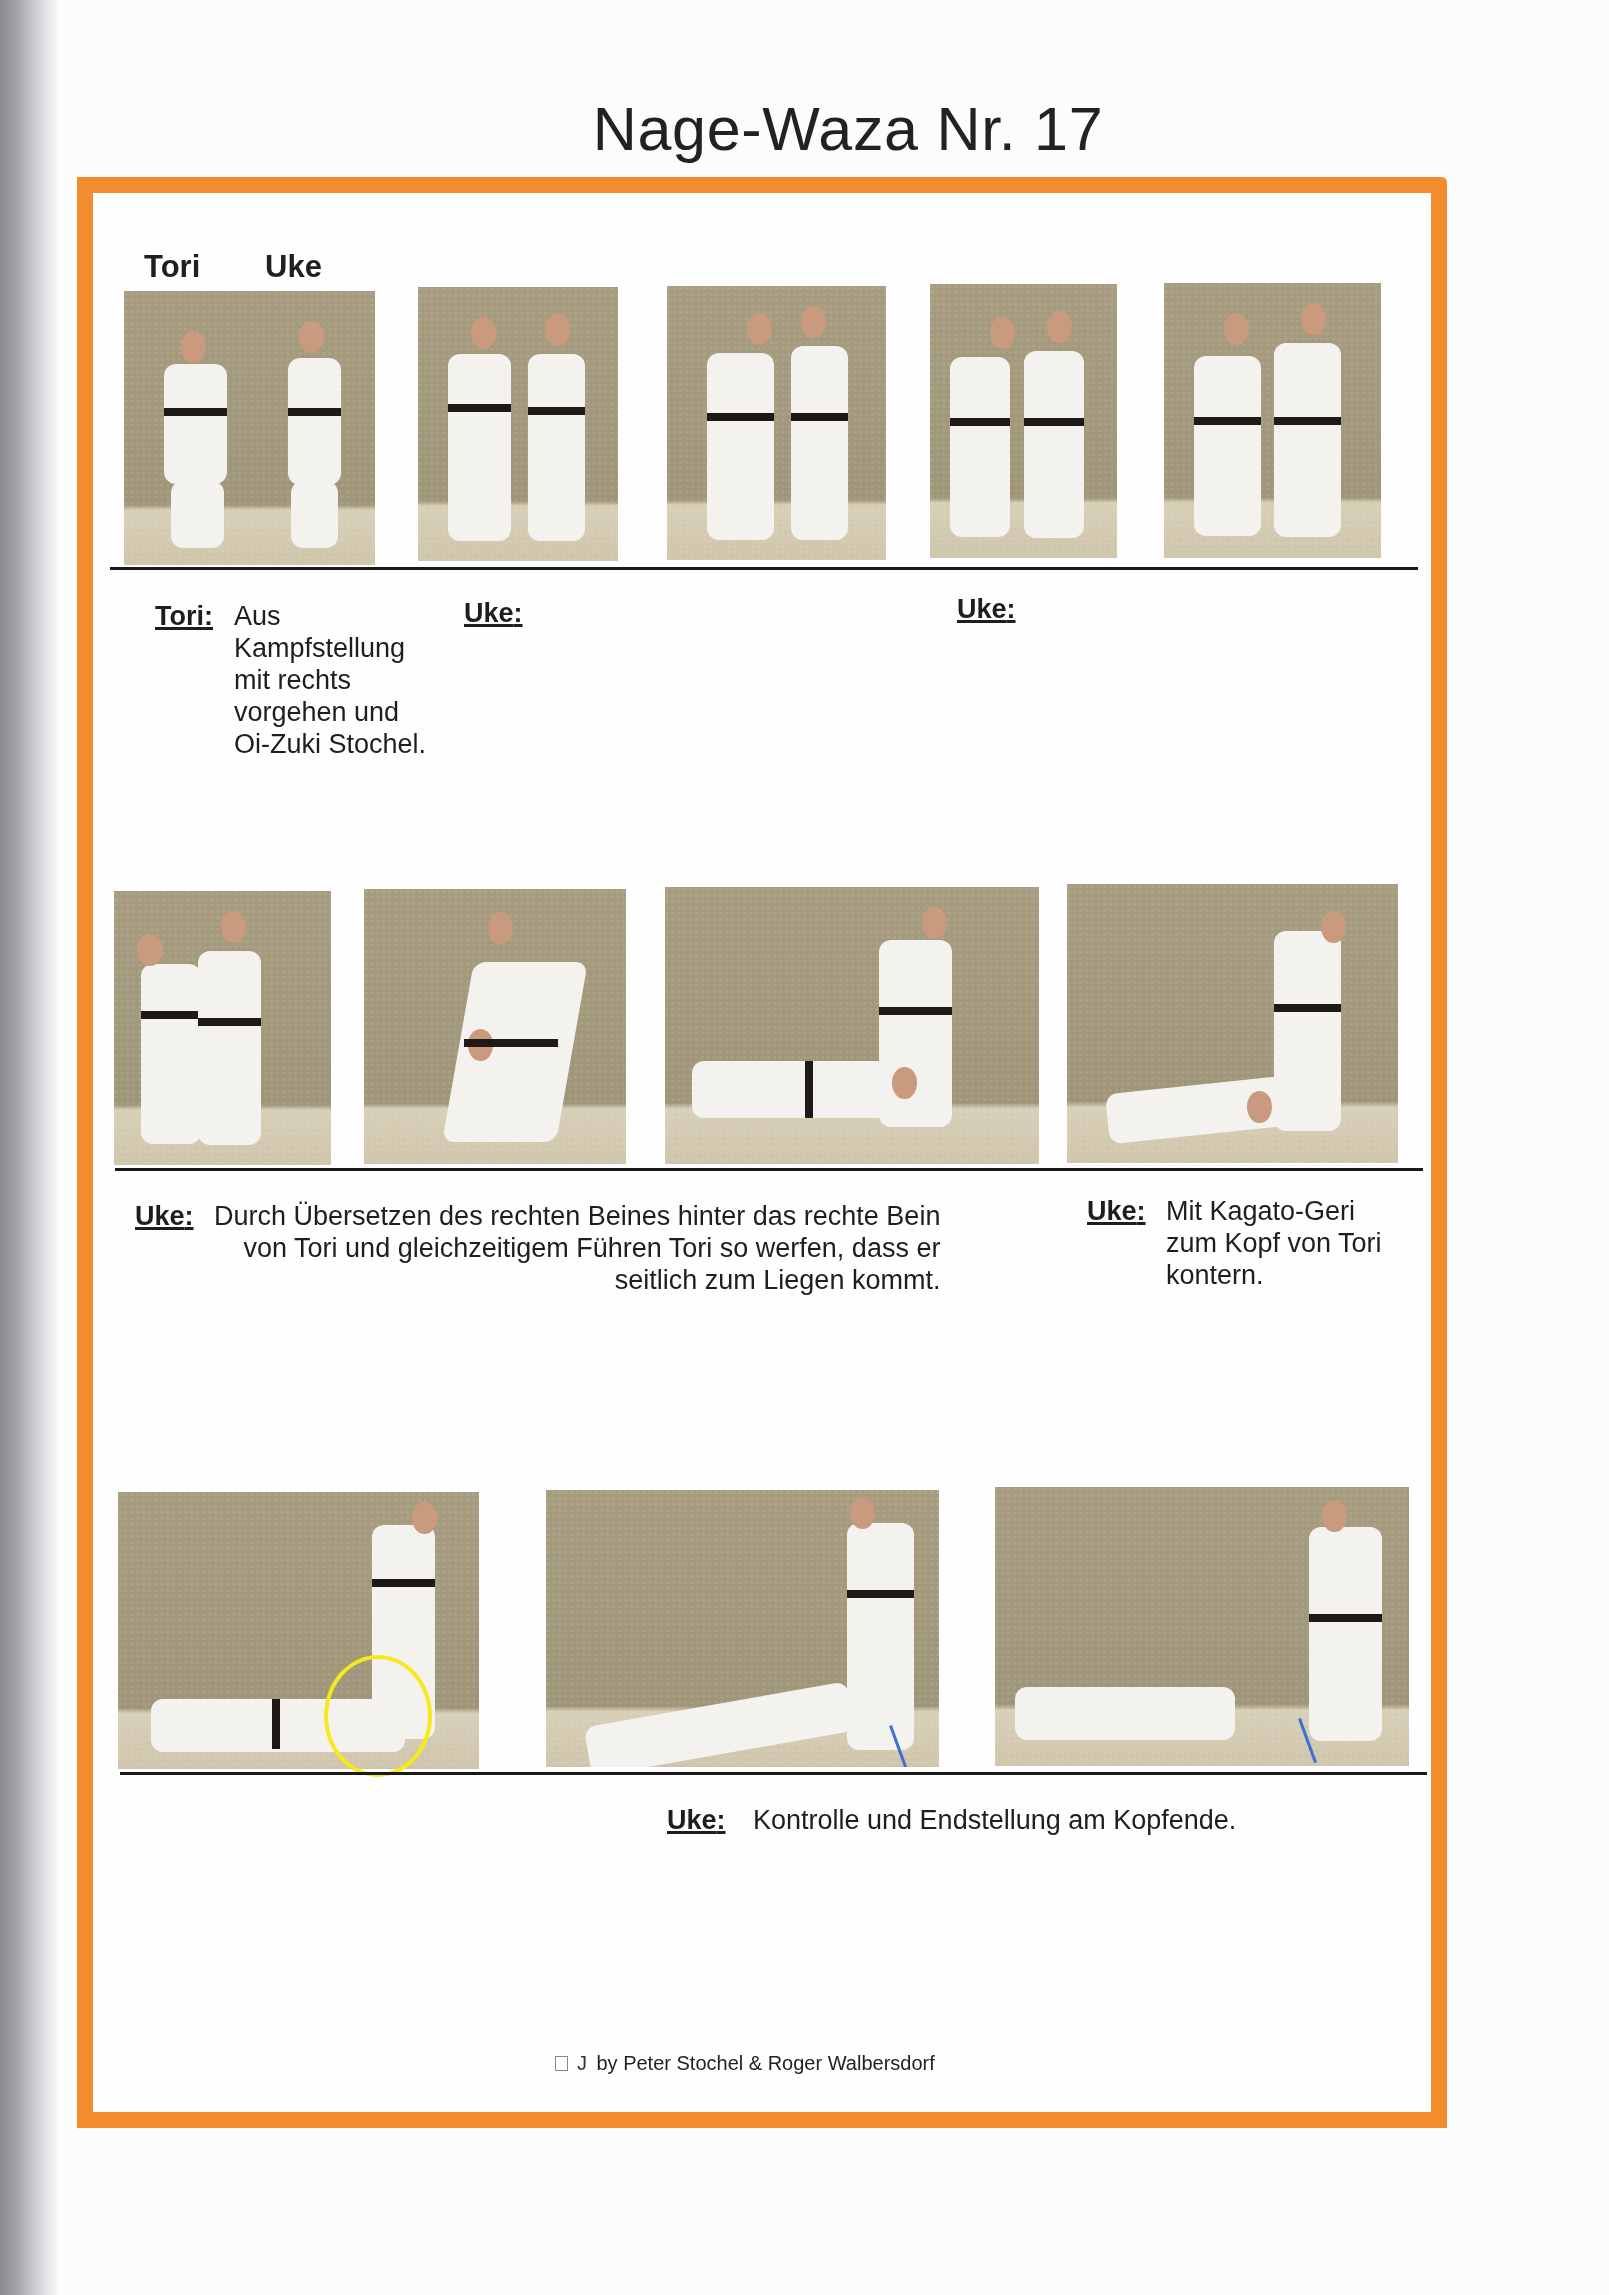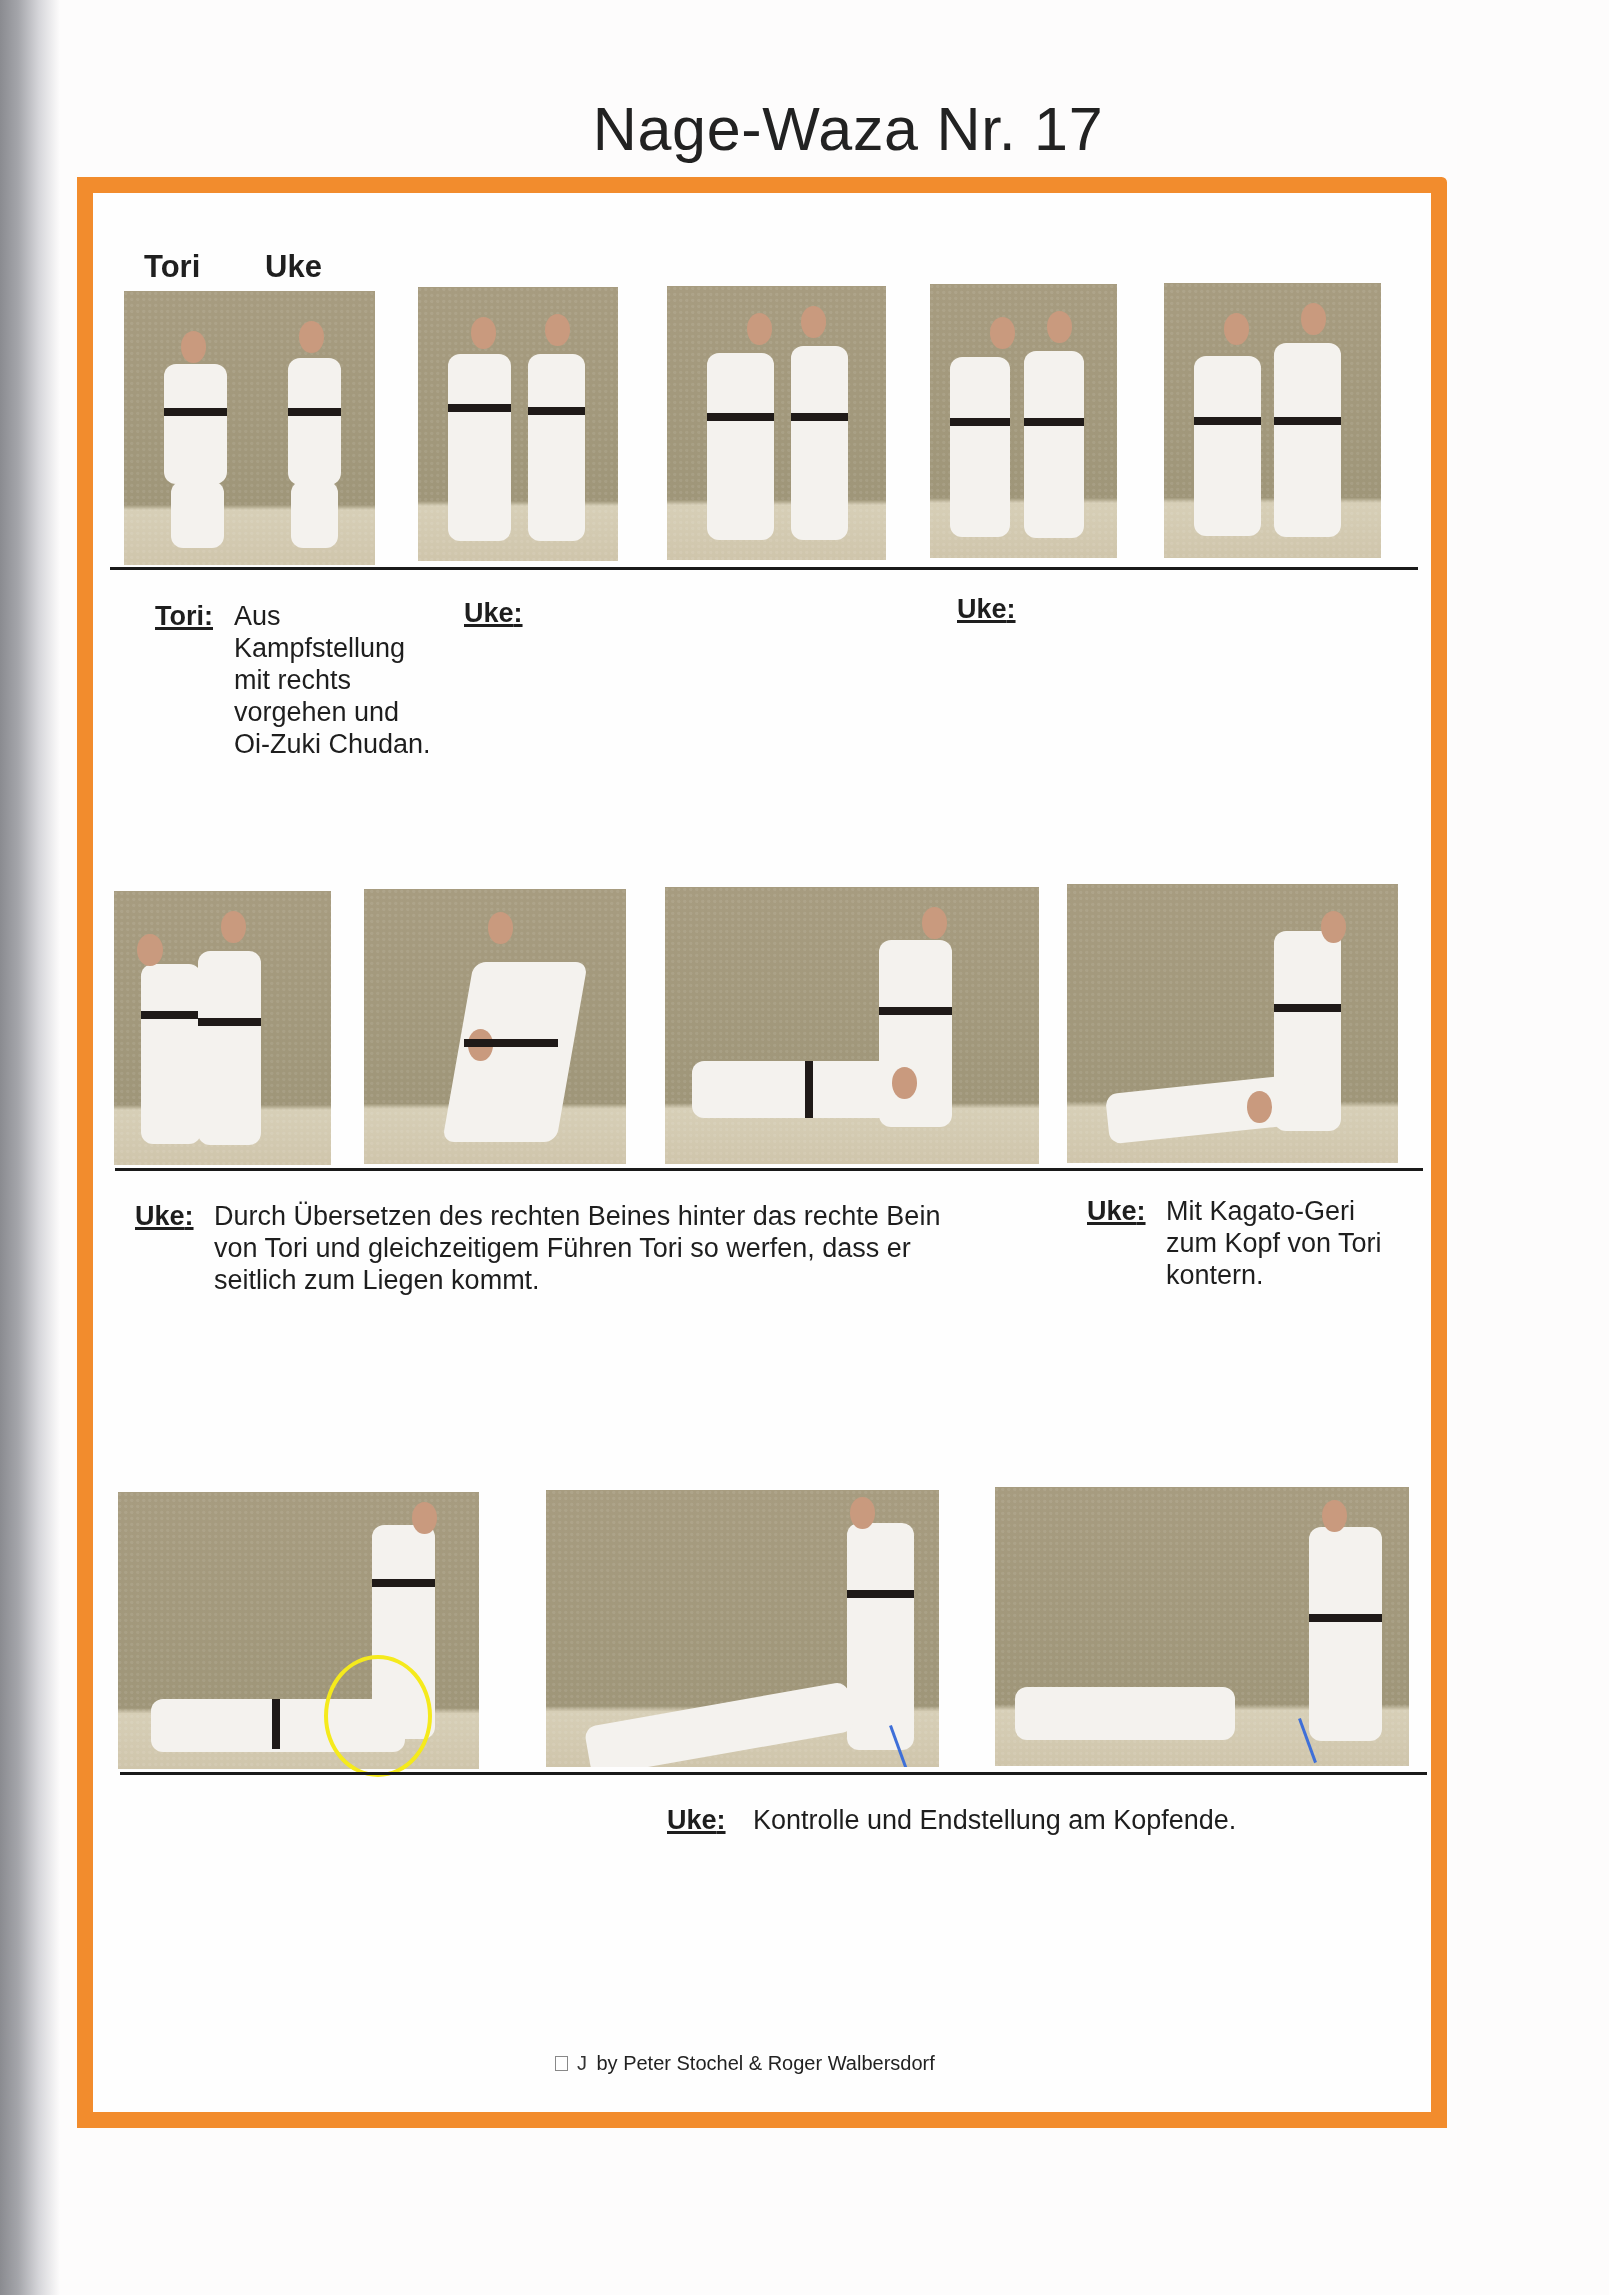--- a/index.html
+++ b/index.html
@@ -104,21 +104,21 @@
 </div>
 
 <div class="rule" style="left:110px;top:567px;width:1308px;"></div>
 
 <div class="desc" style="left:155px;top:600px;width:294px;height:174px;">
   <span class="who"><span>Tori</span><span class="colon">:</span></span>
   <span class="txt" style="left:79px;">Aus
 Kampfstellung
 mit rechts
 vorgehen und
-Oi-Zuki Chudan.</span>
+Oi-Zuki Stochel.</span>
 </div>
 <div class="desc" style="left:464px;top:597px;width:434px;height:174px;">
   <span class="who"><span>Uke</span><span class="colon">:</span></span>
 </div>
 <div class="desc" style="left:957px;top:593px;width:454px;height:267px;">
   <span class="who"><span>Uke</span><span class="colon">:</span></span>
 </div>
 
 <div class="photo" style="left:114px;top:891px;width:217px;height:274px;">
   <div class="fig" style="left:27px;top:73px;width:60px;height:180px;"></div>
@@ -147,21 +147,21 @@
   <div class="head" style="left:254px;top:27px;"></div>
   <div class="belt" style="left:207px;top:120px;width:67px;height:8px;"></div>
   <div class="fig" style="left:40px;top:200px;width:200px;height:50px;transform:rotate(-6deg);"></div>
   <div class="head" style="left:180px;top:207px;"></div>
 </div>
 
 <div class="rule" style="left:115px;top:1168px;width:1308px;"></div>
 
 <div class="desc" style="left:135px;top:1200px;width:868px;height:107px;">
   <span class="who"><span>Uke</span><span class="colon">:</span></span>
-  <span class="txt" style="left:79px;">Durch Übersetzen des rechten Beines hinter das rechte Bein
+  <span class="txt" style="left:79px;text-align:right;">Durch Übersetzen des rechten Beines hinter das rechte Bein
 von Tori und gleichzeitigem Führen Tori so werfen, dass er
 seitlich zum Liegen kommt.</span>
 </div>
 <div class="desc" style="left:1087px;top:1195px;width:334px;height:107px;">
   <span class="who"><span>Uke</span><span class="colon">:</span></span>
   <span class="txt" style="left:79px;">Mit Kagato-Geri
 zum Kopf von Tori
 kontern.</span>
 </div>
 

